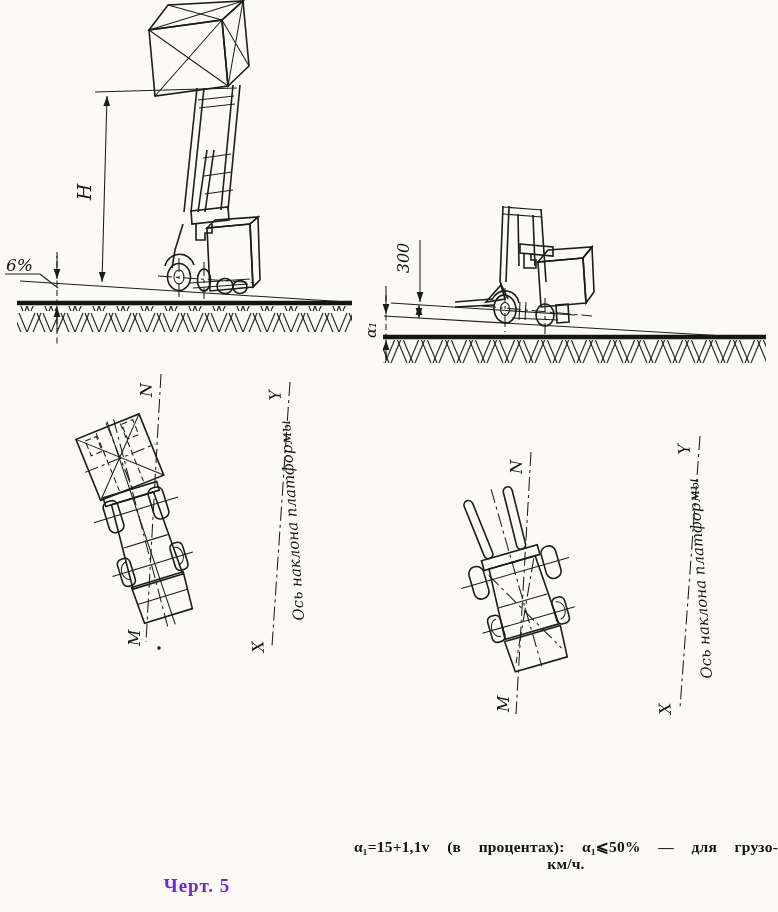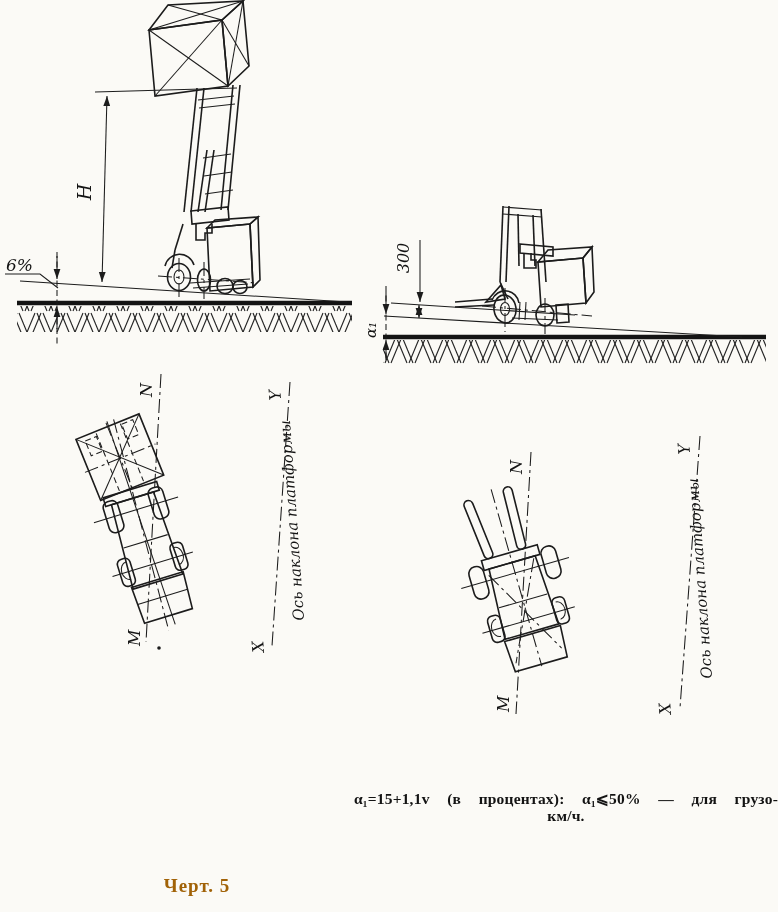--- a/index.html
+++ b/index.html
@@ -10,23 +10,23 @@
   .s  {stroke:#1c1c1c;fill:none;stroke-width:1.6;stroke-linejoin:miter;}
   .t  {stroke:#1c1c1c;fill:none;stroke-width:1.05;}
   .thick{stroke:#141414;fill:none;stroke-width:4.6;}
   .dsh{stroke-dasharray:6 3.5;}
   .cd {stroke-dasharray:14 4 3 4;}
   .lbl{font-family:"DejaVu Serif",serif;font-style:italic;fill:#141414;}
   .f15{font-size:15px;} .f16{font-size:16px;} .f17{font-size:17px;} .f19{font-size:19px;}
   
   .note{position:absolute;left:354px;top:790px;width:424px;color:#131313;
         font-weight:600;font-size:15.5px;line-height:17.4px;letter-spacing:.2px;}
-  .jline{text-align:justify;text-align-last:justify;}
+  .jline{text-align:justify;text-align-last:justify;margin-top:48px;}
   .cline{text-align:center;}
-  .cap{position:absolute;color:#a16207;font-weight:600;font-size:19px;letter-spacing:1px;text-align:center;}
+  .cap{position:absolute;color:#6d28d9;font-weight:600;font-size:19px;letter-spacing:1px;text-align:center;}
   #cap5{left:142px;top:875px;width:110px;}
   #cap6{left:354px;top:882px;width:398px;font-size:19.5px;}
 </style>
 </head>
 <body>
 
 <div id="page">
 
 <svg id="art" width="778" height="912" viewBox="0 0 778 912">
   <defs>

